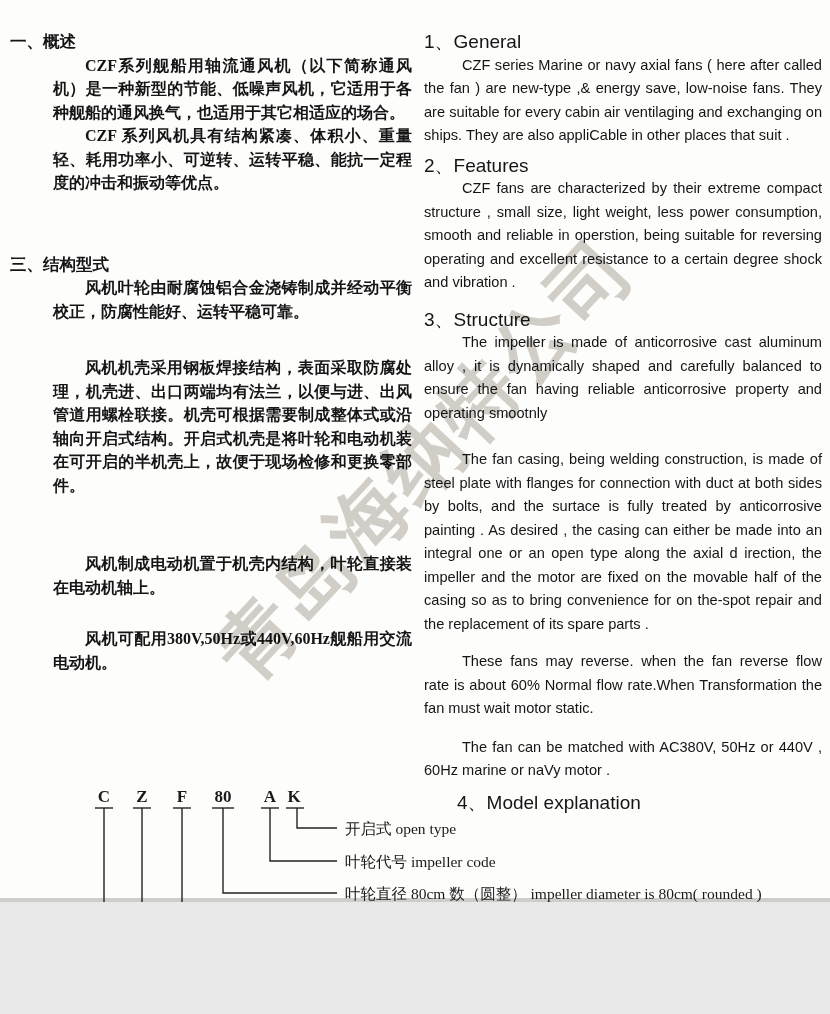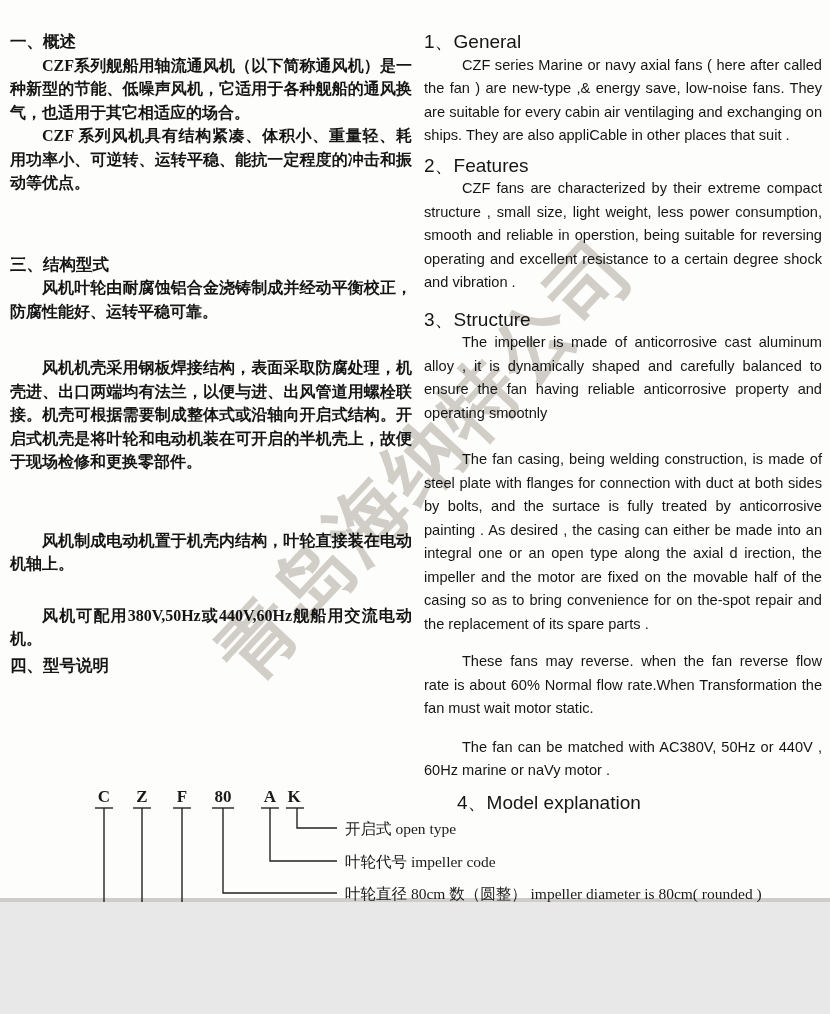--- a/index.html
+++ b/index.html
@@ -13,21 +13,21 @@
     font-family: "Liberation Sans", sans-serif;
     color: #151515;
   }
   
   .col { position: absolute; top: 30px; }
   .col-left  { left: 10px;  width: 402px; }
   .col-right { left: 424px; width: 398px; }
 
   .zh { font-family: "Liberation Serif", "DejaVu Serif", serif; font-weight: 600; font-size: 16px; line-height: 23.5px; text-align: justify; }
   .zh-head { font-family: "Liberation Serif", "DejaVu Serif", serif; font-weight: 700; font-size: 16.5px; line-height: 23.5px; }
-  .zh p { text-indent: 2em; }
+  .zh p { text-indent: 2em; margin-left: 43px; }
   .en { font-size: 14.6px; line-height: 23.5px; text-align: justify; }
   .en p { text-indent: 2.6em; }
   .en-head { font-size: 19px; line-height: 23.5px; font-weight: 400; }
 
   
   .mt-3  { margin-top: 3px; }
   .mt-6  { margin-top: 6px; }
   .mt-8  { margin-top: 8px; }
   .mt-9  { margin-top: 23px; }
   .mt-13 { margin-top: 13px; }
@@ -81,21 +81,20 @@
     <p>CZF系列舰船用轴流通风机（以下简称通风机）是一种新型的节能、低噪声风机，它适用于各种舰船的通风换气，也适用于其它相适应的场合。</p>
 
     <p>CZF 系列风机具有结构紧凑、体积小、重量轻、耗用功率小、可逆转、运转平稳、能抗一定程度的冲击和振动等优点。</p>
 
     <div class="zh-head mt-58">三、结构型式</div>
     <p>风机叶轮由耐腐蚀铝合金浇铸制成并经动平衡校正，防腐性能好、运转平稳可靠。</p>
     <p class="mt-33">风机机壳采用钢板焊接结构，表面采取防腐处理，机壳进、出口两端均有法兰，以便与进、出风管道用螺栓联接。机壳可根据需要制成整体式或沿轴向开启式结构。开启式机壳是将叶轮和电动机装在可开启的半机壳上，故便于现场检修和更换零部件。</p>
     <p class="mt-55">风机制成电动机置于机壳内结构，叶轮直接装在电动机轴上。</p>
     <p class="mt-28">风机可配用380V,50Hz或440V,60Hz舰船用交流电动机。</p>
 
-    <div class="zh-head mt-3">四、型号说明</div>
   </div>
 
   <div class="col col-right en">
     <div class="en-head">1、General</div>
     <p>CZF series Marine or navy axial fans ( here after called the fan ) are new-type ,&amp; energy save, low-noise fans. They are suitable for every cabin air ventilaging and exchanging on ships. They are also appliCable in other places that suit .</p>
 
     <div class="en-head mt-6">2、Features</div>
     <p>CZF fans are characterized by their extreme compact structure , small size, light weight, less power consumption, smooth and reliable in operstion, being suitable for reversing operating and excellent resistance to a certain degree shock and vibration .</p>
 
     <div class="en-head mt-13">3、Structure</div>

